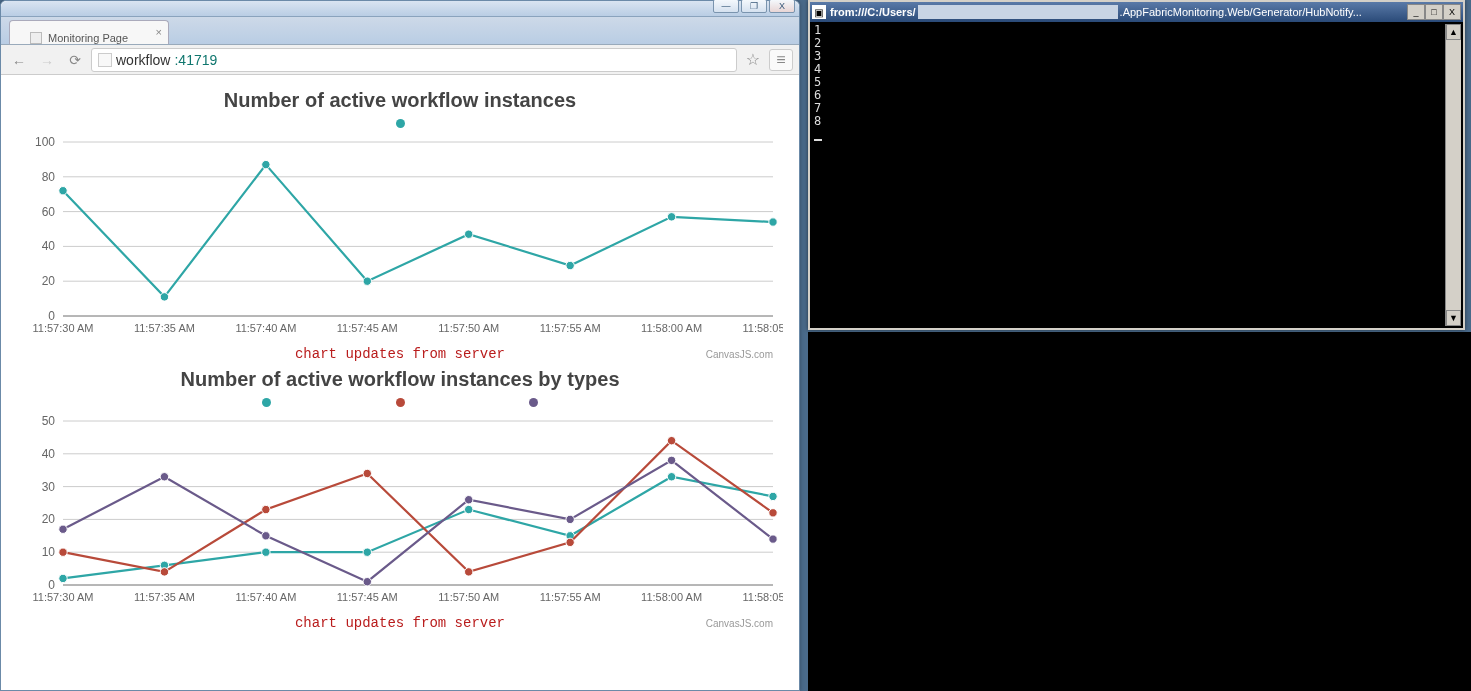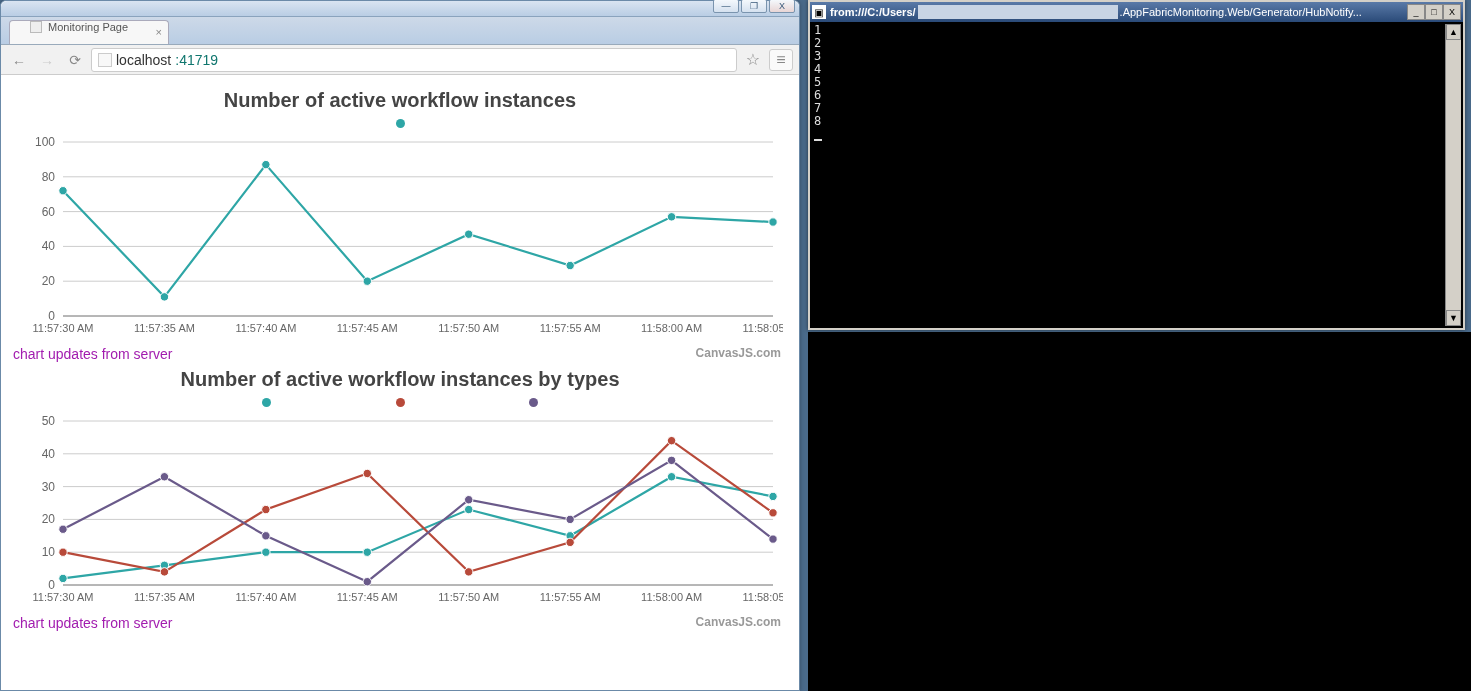--- a/index.html
+++ b/index.html
@@ -51,21 +51,21 @@
     padding-left: 8px;
     border-bottom: 1px solid #9ab;
   }
   .tab {
     height: 24px;
     background: #f7f7f7;
     border: 1px solid #aab;
     border-bottom: none;
     border-radius: 4px 4px 0 0;
     padding: 0 22px 0 20px;
-    display: flex; align-items: flex-start;
+    display: flex; align-items: flex-end;
     font-size: 11px; color: #555;
     position: relative;
     min-width: 160px;
   }
   .tab .tab-close {
     position: absolute; right: 6px; top: 5px;
     font-size: 11px; color: #888; cursor: pointer;
   }
   .tab .tab-icon {
     width: 12px; height: 12px; margin-right: 6px;
@@ -122,27 +122,29 @@
   .chart-legend {
     text-align: center;
     margin-bottom: 2px;
   }
   .legend-dot {
     display:inline-block; width:9px; height:9px; border-radius:50%;
     margin: 0 60px;
     vertical-align: middle;
   }
   .axis-title {
+    text-align:center;
     font-size: 14px;
-    color:#a21caf;
+    color:#b91c1c;
     margin-top:-2px;
+    font-family:Liberation Mono, monospace;
   }
   .watermark {
-    position:absolute; right:6px; bottom:2px;
-    font-size: 12px; color:#999;font-weight:bold;
+    position:absolute; right:14px; bottom:2px;
+    font-size: 10px; color:#999;
   }
   svg text { font-family: "Segoe UI", sans-serif; }
 
   
   .console-window {
     position: absolute;
     left: 808px; top: 0;
     width: 657px; height: 330px;
     background: #000;
     border: 2px solid #d4d0c8;
@@ -212,21 +214,21 @@
       <span>Monitoring Page</span>
       <span class="tab-close">×</span>
     </div>
   </div>
   <div class="addr-row">
     <div class="nav-btn">←</div>
     <div class="nav-btn" style="color:#ccc">→</div>
     <div class="nav-btn">⟳</div>
     <div class="addr-box">
       <span class="addr-icon"></span>
-      <span class="addr-host">localhost</span>
+      <span class="addr-host">workflow</span>
         <span class="addr-port">:41719</span>
     </div>
     <div class="star-btn">☆</div>
     <div class="menu-btn">≡</div>
   </div>
 
   <div class="page">
 
     <div class="chart-block">
       <div class="chart-title">Number of active workflow instances</div>

